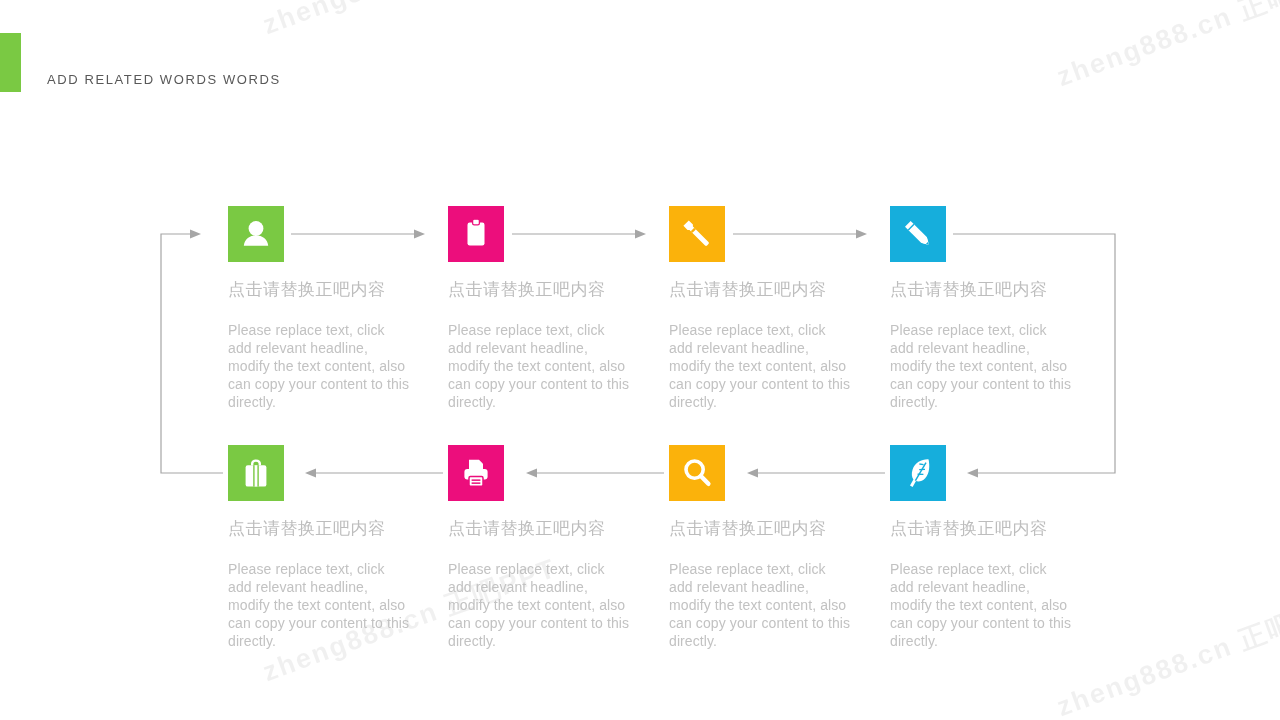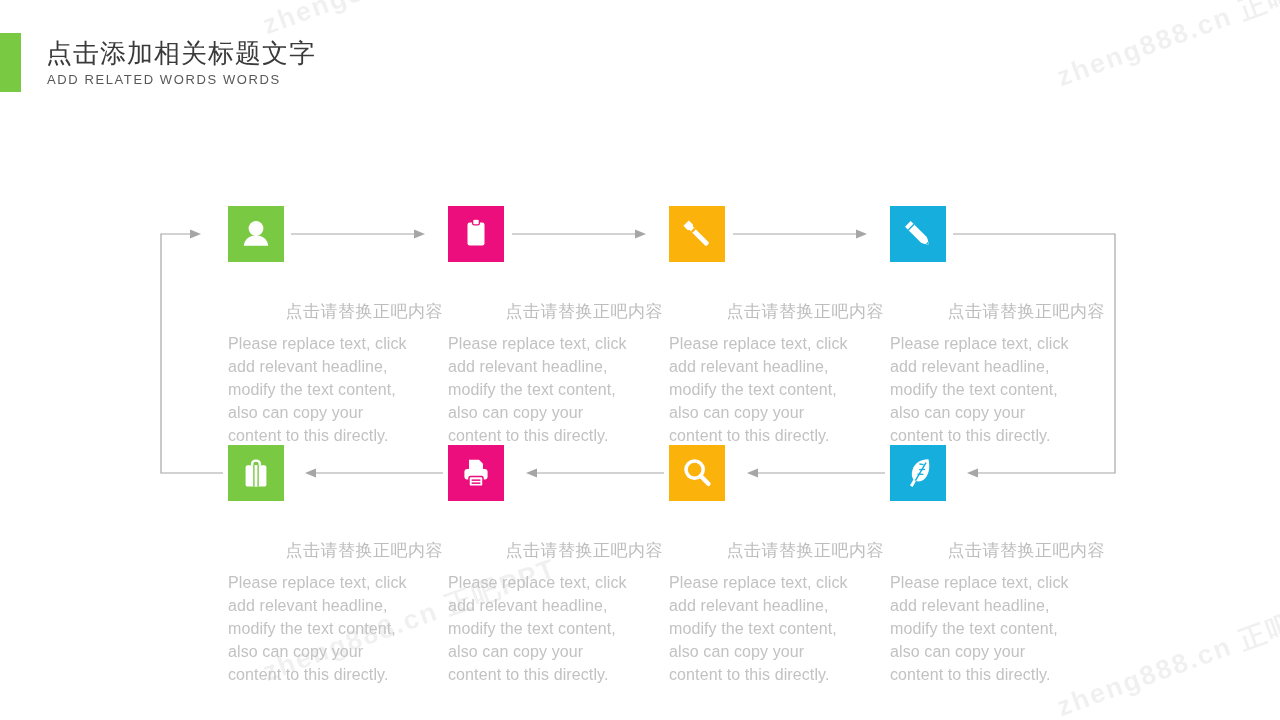--- a/index.html
+++ b/index.html
@@ -88,31 +88,30 @@
   }
   .node .tile {
     width: 56px;
     height: 56px;
     display: block;
   }
   .node .tile svg {
     display: block;
   }
   .node .node-title {
-    margin-top: 38px;
+    margin-top: 16px;
     font-size: 17px;
     color: #bdbdbd;
     letter-spacing: 0.5px;
     white-space: nowrap;
-    text-align: right;
   }
   .node .node-body {
-    margin-top: 9px;
-    font-size: 16px;
-    line-height: 23px;
+    margin-top: 20px;
+    font-size: 14px;
+    line-height: 18px;
     color: #c2c2c2;
     width: 182px;
     letter-spacing: 0.1px;
   }
 
   
   .r1 { top: 206px; }
   .r2 { top: 445px; }
   .c1 { left: 228px; }
   .c2 { left: 448px; }
@@ -128,21 +127,20 @@
 <body>
 
 <div class="slide">
 
   <div class="watermark wm-1">zheng888.cn 正吧PPT</div>
   <div class="watermark wm-2">zheng888.cn 正吧PPT</div>
   <div class="watermark wm-3">zheng888.cn 正吧PPT</div>
   <div class="watermark wm-4">zheng888.cn 正吧PPT</div>
 
   <div class="header-accent"></div>
-  <div class="header-title">点击添加相关标题文字</div>
   <div class="header-subtitle">ADD RELATED WORDS WORDS</div>
 
   <svg class="connectors" width="1280" height="720" viewBox="0 0 1280 720">
     <g stroke="#a6a6a6" stroke-width="1.2" fill="none">
 
       <line x1="291" y1="234" x2="414" y2="234"></line>
       <line x1="512" y1="234" x2="635" y2="234"></line>
       <line x1="733" y1="234" x2="856" y2="234"></line>
 
       <path d="M 953 234 L 1115 234 L 1115 473 L 978 473"></path>

